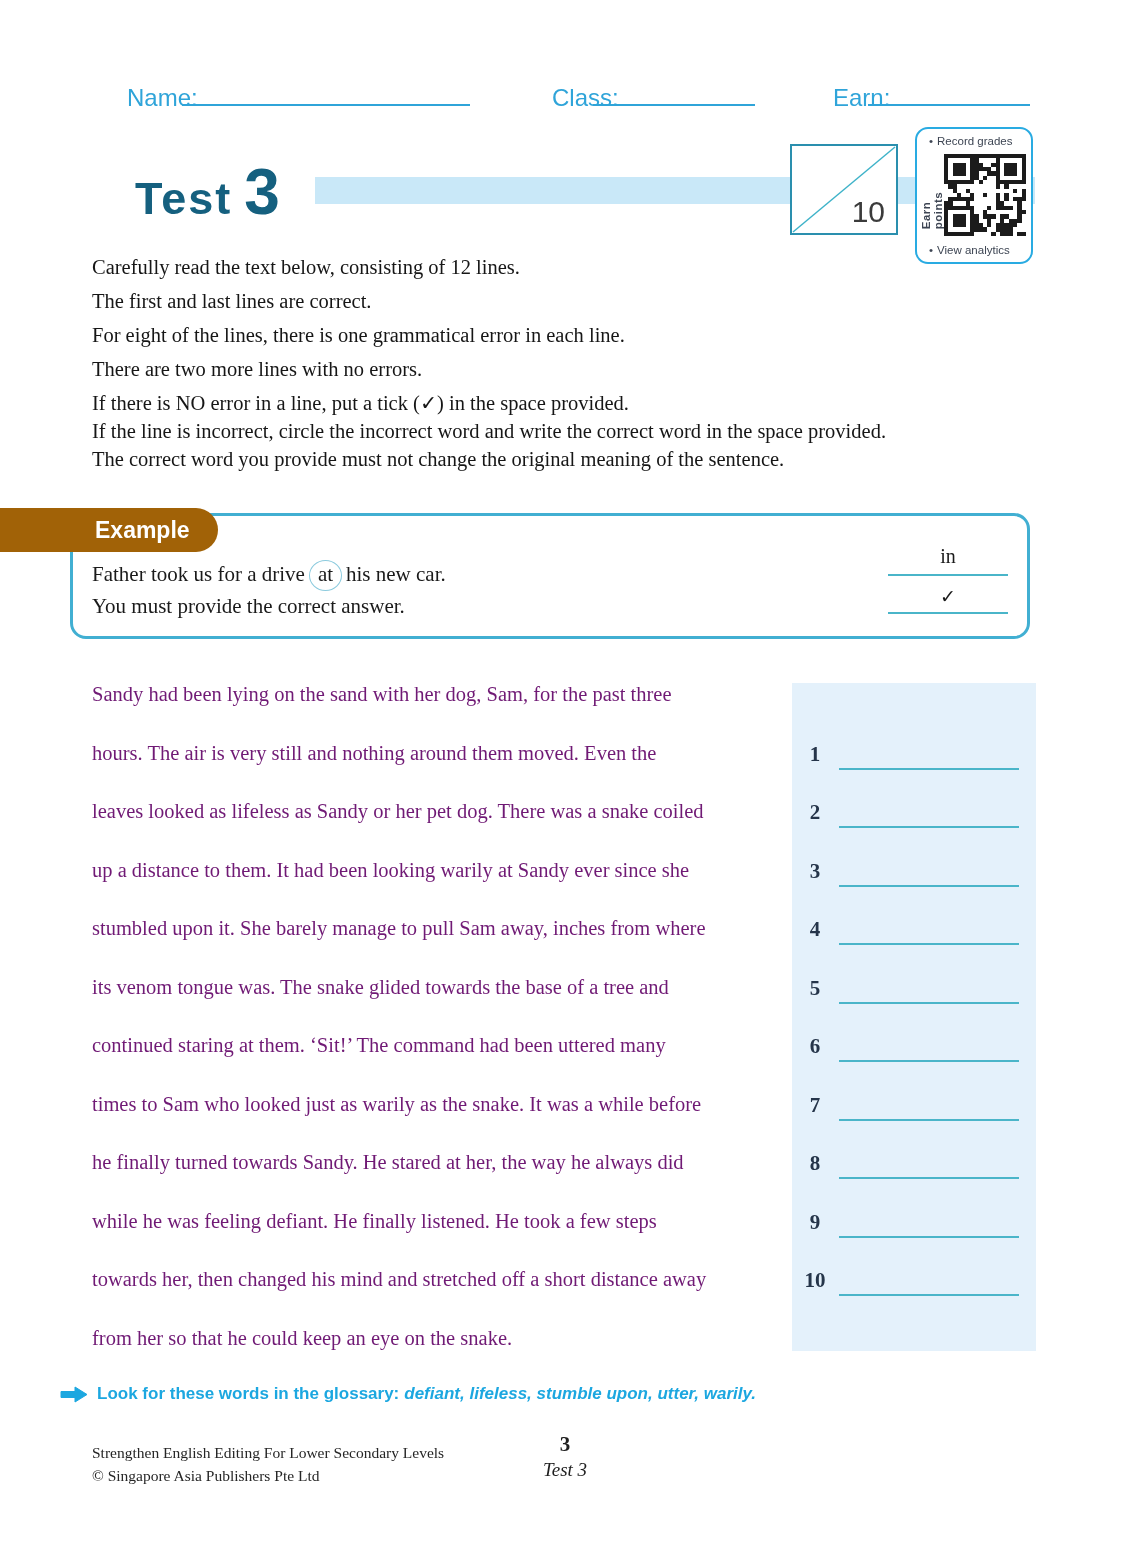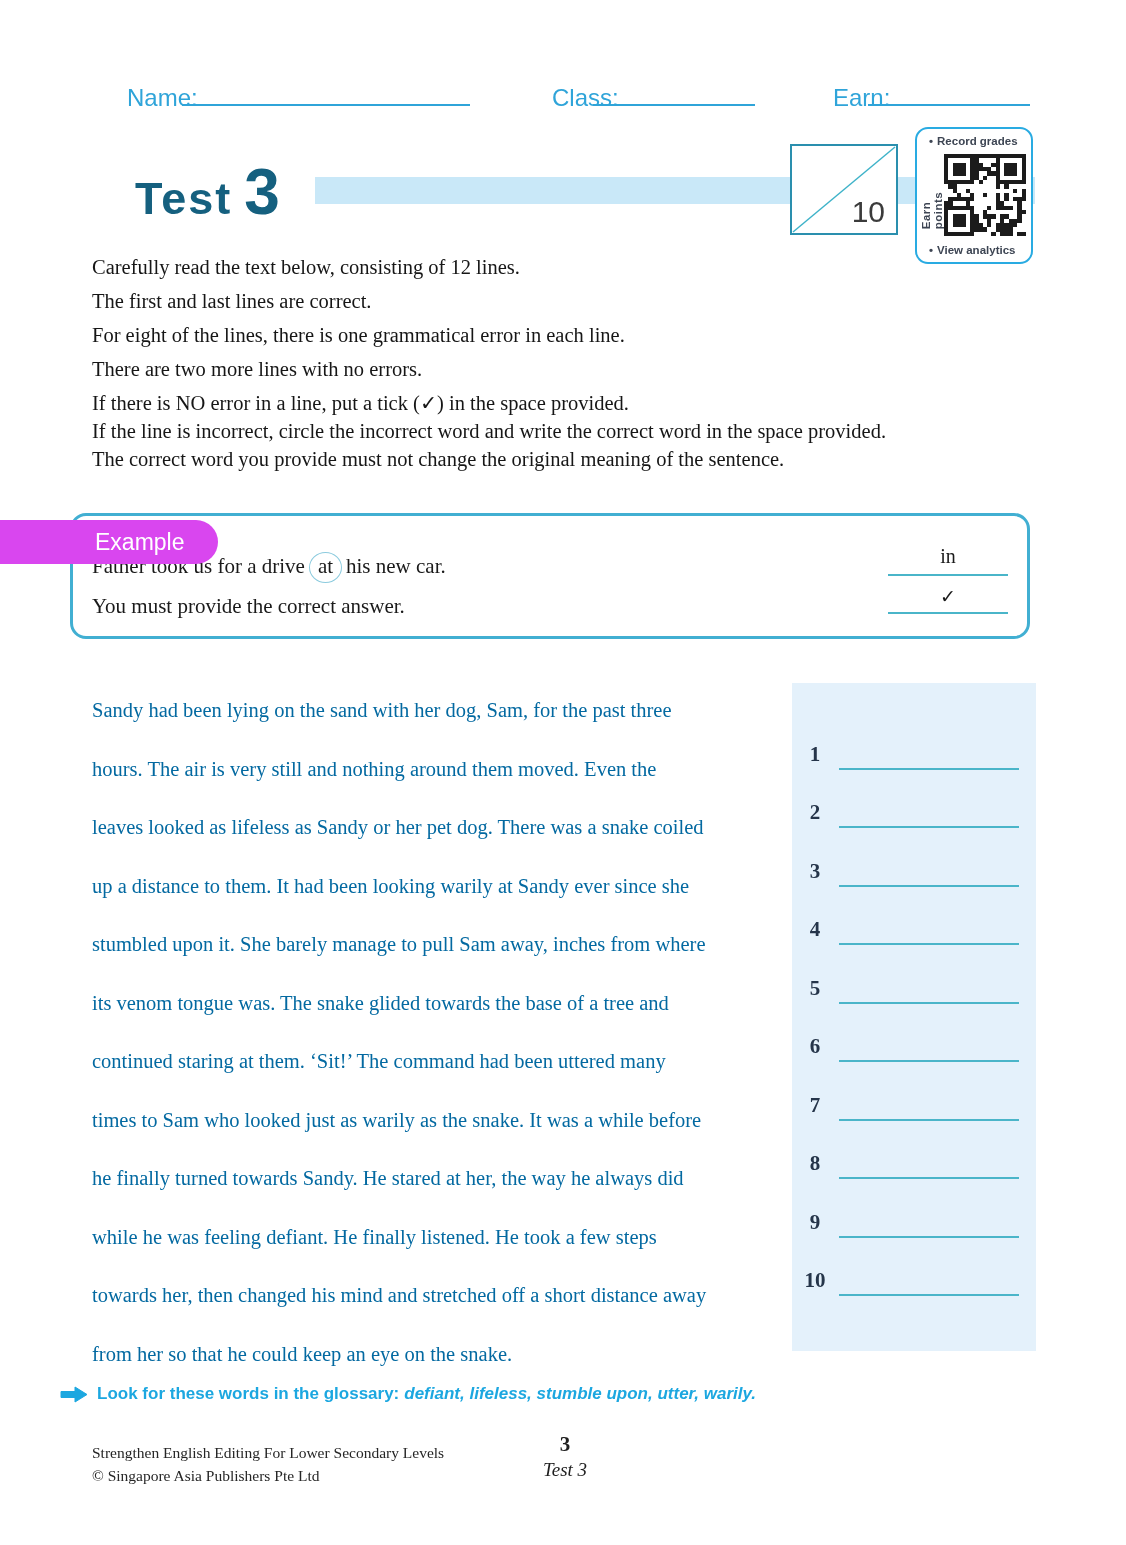--- a/index.html
+++ b/index.html
@@ -23,58 +23,58 @@
 
   
   .score-box { position:absolute; left:790px; top:144px; width:108px; height:91px;
     background:#ffffff; border:2px solid #2A8FAE; }
   .score-box svg { position:absolute; left:0; top:0; }
   .score-val { position:absolute; right:11px; bottom:4px; font-size:30px; color:#3b3b3b; }
 
   
   .qr-box { position:absolute; left:915px; top:127px; width:118px; height:137px;
     background:#ffffff; border:2px solid #29ABE2; border-radius:13px; }
-  .qr-top, .qr-bottom { position:absolute; left:12px; right:2px; font-size:11.5px; font-weight:bold; color:#3D4553; white-space:nowrap; }
+  .qr-top, .qr-bottom { position:absolute; left:12px; right:2px; font-size:11.5px; font-weight:normal; color:#3D4553; white-space:nowrap; }
   .qr-top { top:6px; } .qr-bottom { bottom:6px; }
   .qr-bullet { display:inline-block; margin-right:4px; }
   .qr-side { position:absolute; left:3px; top:50%; transform:translateY(-50%) rotate(180deg);
     writing-mode:vertical-rl; font-size:11.5px; font-weight:bold; color:#3D4553; letter-spacing:.5px; }
   .qr-grid { position:absolute; left:27px; top:25px; width:82px; height:82px;
     display:grid; grid-template-columns:repeat(19,1fr); grid-template-rows:repeat(19,1fr); }
   .qr-grid div.on { background:#1b1b1b; }
 
   
   .instructions { position:absolute; left:92px; top:256px; width:960px;
     font-family:"Liberation Serif", serif; font-weight:normal; font-size:20.5px;
     color:#161616; }
   .instructions p { white-space:nowrap; line-height:23px; margin-bottom:11px; }
   .instructions p.tight { margin-bottom:5px; }
 
   
   .example-box { position:absolute; left:70px; top:513px; width:960px; height:126px;
     background:#ffffff; border:3px solid #41AFD2; border-radius:16px; }
-  .example-tab { position:absolute; left:0; top:520px; width:218px; height:44px;
-    background:#d946ef; border-radius:0 22px 22px 0; z-index:2;
-    color:#ffffff; font-size:23px; font-weight:normal; line-height:44px; padding-left:95px; }
+  .example-tab { position:absolute; left:0; top:508px; width:218px; height:44px;
+    background:#a16207; border-radius:0 22px 22px 0; z-index:2;
+    color:#ffffff; font-size:23px; font-weight:bold; line-height:44px; padding-left:95px; }
   .ex-line { position:absolute; left:92px; font-family:"Liberation Serif", serif; font-size:21px; color:#1a1a1a; white-space:nowrap; }
   #ex-line1 { top:552px; } #ex-line2 { top:594px; }
-  .circled { display:inline-block; border:1.5px solid #8CCBDE; border-radius:50%; padding:1px 8px 3px 8px; margin:0 4px; }
+  .circled { display:inline-block; border:1.5px solid #8CCBDE; border-radius:50%; padding:1px 8px 3px 8px; margin:8px 4px; }
   .ex-ans-word { position:absolute; width:120px; text-align:center;
     font-family:"Liberation Serif", serif; font-size:20px; color:#1a1a1a; }
   #ex-ans1-word { left:888px; top:545px; }
   #ex-ans2-word { left:888px; top:585px; font-size:19px; }
   .ex-ans-line { position:absolute; width:120px; height:2px; background:#4AB5C9; left:888px; }
   #ex-ans1-line { top:574px; } #ex-ans2-line { top:612px; }
 
   
   .answers-panel { position:absolute; left:792px; top:683px; width:244px; height:668px; background:#E4F1FB; }
   .passage { position:absolute; left:0; top:683px; width:1126px; }
   .prow { position:relative; height:58.5px; }
-  .ptxt { position:absolute; left:92px; top:16px; font-family:"Liberation Serif", serif;
-    font-size:20.5px; color:#0369a1; white-space:nowrap; }
+  .ptxt { position:absolute; left:92px; top:0; font-family:"Liberation Serif", serif;
+    font-size:20.5px; color:#701a75; white-space:nowrap; }
   .pnum { position:absolute; left:799px; top:0; width:32px; text-align:center;
     font-family:"Liberation Serif", serif; font-weight:bold; font-size:21px; color:#25354A; }
   .pline { position:absolute; left:839px; top:26px; width:180px; height:2px; background:#4AB5C9; }
 
   
   .glossary { position:absolute; left:60px; top:1384px; display:flex; align-items:center;
     font-size:17px; font-weight:bold; color:#1CA7E0; white-space:nowrap; }
   .glossary svg { margin-right:9px; }
   .g-words { font-style:italic; margin-left:5px; }
 

